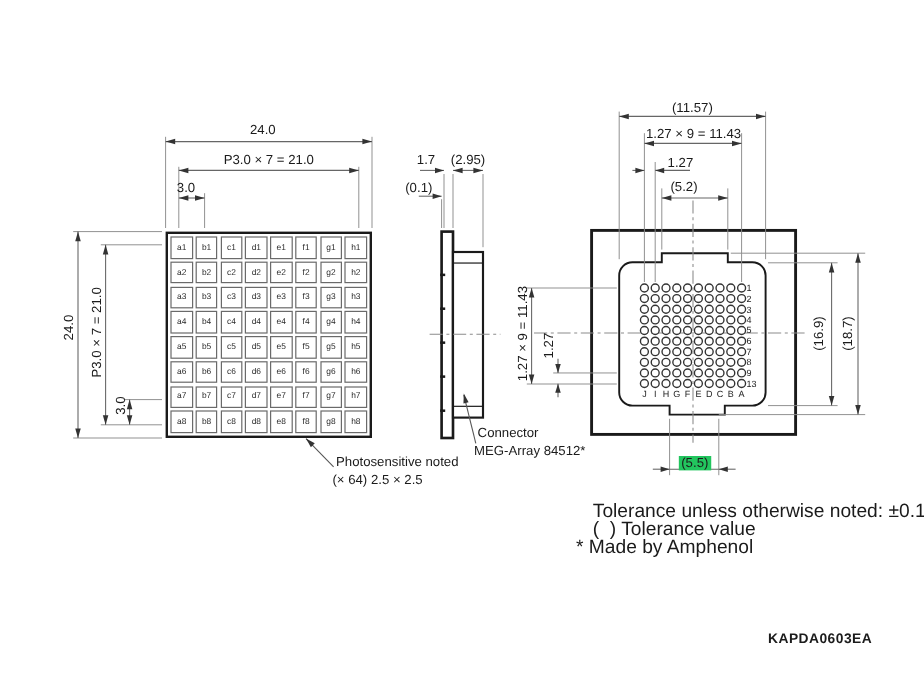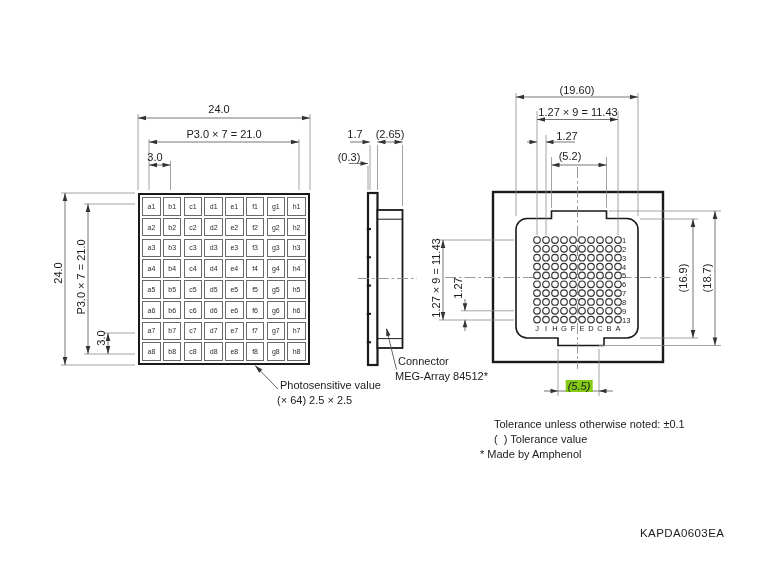--- a/index.html
+++ b/index.html
@@ -1,24 +1,24 @@
 <!DOCTYPE html>
 <html><head>
 <meta charset="utf-8">
 <style>
   html,body{margin:0;padding:0;background:#fff;}
   .canvas{position:relative;width:770px;height:573px;background:#fff;overflow:hidden;
           font-family:"Liberation Sans","DejaVu Sans",sans-serif;color:#1b1b1b;}
   svg.lines{position:absolute;left:0;top:0;}
   .d{position:absolute;font-size:11px;white-space:nowrap;transform:translate(-50%,-50%);color:#1b1b1b;}
   .r{transform:translate(-50%,-50%) rotate(-90deg);}
-  .wbg{background:#84cc16;padding:0 2px;font-style:italic;}
+  .wbg{background:#22c55e;padding:0 2px;}
   .lbl{position:absolute;font-size:11px;white-space:nowrap;color:#1b1b1b;}
-  .note{position:absolute;font-size:11px;white-space:pre;color:#1b1b1b;text-align:right;}
-  .docnum{position:absolute;font-size:11.5px;letter-spacing:.4px;color:#1b1b1b;}
+  .note{position:absolute;font-size:16px;white-space:pre;color:#1b1b1b;text-align:right;}
+  .docnum{position:absolute;font-size:11.5px;letter-spacing:.4px;color:#1b1b1b;font-weight:bold;}
   .grid{position:absolute;left:138px;top:193px;width:172px;height:172px;box-sizing:border-box;
         border:2.4px solid #1a1a1a;background:#fff;display:grid;
         grid-template-columns:repeat(8,1fr);grid-template-rows:repeat(8,1fr);
         gap:2.2px;padding:2.2px;}
   .cell{background:#fff;border:1px solid #6a6a6a;box-sizing:border-box;display:flex;
         align-items:center;justify-content:center;font-size:7px;color:#2a2a2a;}
   .pinlabels{position:absolute;left:0;top:0;width:770px;height:573px;pointer-events:none;}
   .pincol{position:absolute;top:328px;transform:translate(-50%,-50%);font-size:7.5px;color:#222;}
   .pinrow{position:absolute;left:622px;transform:translateY(-50%);font-size:7.5px;color:#222;}
 </style>
@@ -341,34 +341,34 @@
     </div>
 
 <div class="d" style="left:219px;top:109px">24.0</div>
 <div class="d" style="left:224px;top:134px">P3.0 × 7 = 21.0</div>
 <div class="d" style="left:155px;top:157px">3.0</div>
 <div class="d r" style="left:58px;top:273px">24.0</div>
 <div class="d r" style="left:81px;top:277px">P3.0 × 7 = 21.0</div>
 <div class="d r" style="left:101px;top:338px">3.0</div>
 
 <div class="d" style="left:355px;top:134px">1.7</div>
-<div class="d" style="left:349px;top:157px">(0.3)</div>
-<div class="d" style="left:390px;top:134px">(2.65)</div>
-
-<div class="d" style="left:577px;top:90px">(19.60)</div>
+<div class="d" style="left:349px;top:157px">(0.1)</div>
+<div class="d" style="left:390px;top:134px">(2.95)</div>
+
+<div class="d" style="left:577px;top:90px">(11.57)</div>
 <div class="d" style="left:578px;top:112px">1.27 × 9 = 11.43</div>
 <div class="d" style="left:567px;top:136px">1.27</div>
 <div class="d" style="left:570px;top:156px">(5.2)</div>
 <div class="d r" style="left:436px;top:278px">1.27 × 9 = 11.43</div>
 <div class="d r" style="left:458px;top:288px">1.27</div>
 <div class="d r" style="left:683px;top:278px">(16.9)</div>
 <div class="d r" style="left:707px;top:278px">(18.7)</div>
 <div class="d wbg" style="left:579px;top:386px">(5.5)</div>
 
-<div class="lbl" style="left:280px;top:379px">Photosensitive value</div>
+<div class="lbl" style="left:280px;top:379px">Photosensitive noted</div>
 <div class="lbl" style="left:277px;top:394px">(× 64) 2.5 × 2.5</div>
 <div class="lbl" style="left:398px;top:355px">Connector</div>
 <div class="lbl" style="left:395px;top:370px">MEG-Array 84512*</div>
 
 <div class="note" style="left:494px;top:418px">Tolerance unless otherwise noted: ±0.1</div>
 <div class="note" style="left:494px;top:433px">(  ) Tolerance value</div>
 <div class="note" style="left:480px;top:448px">* Made by Amphenol</div>
 
 <div class="docnum" style="left:640px;top:527px">KAPDA0603EA</div>
 

